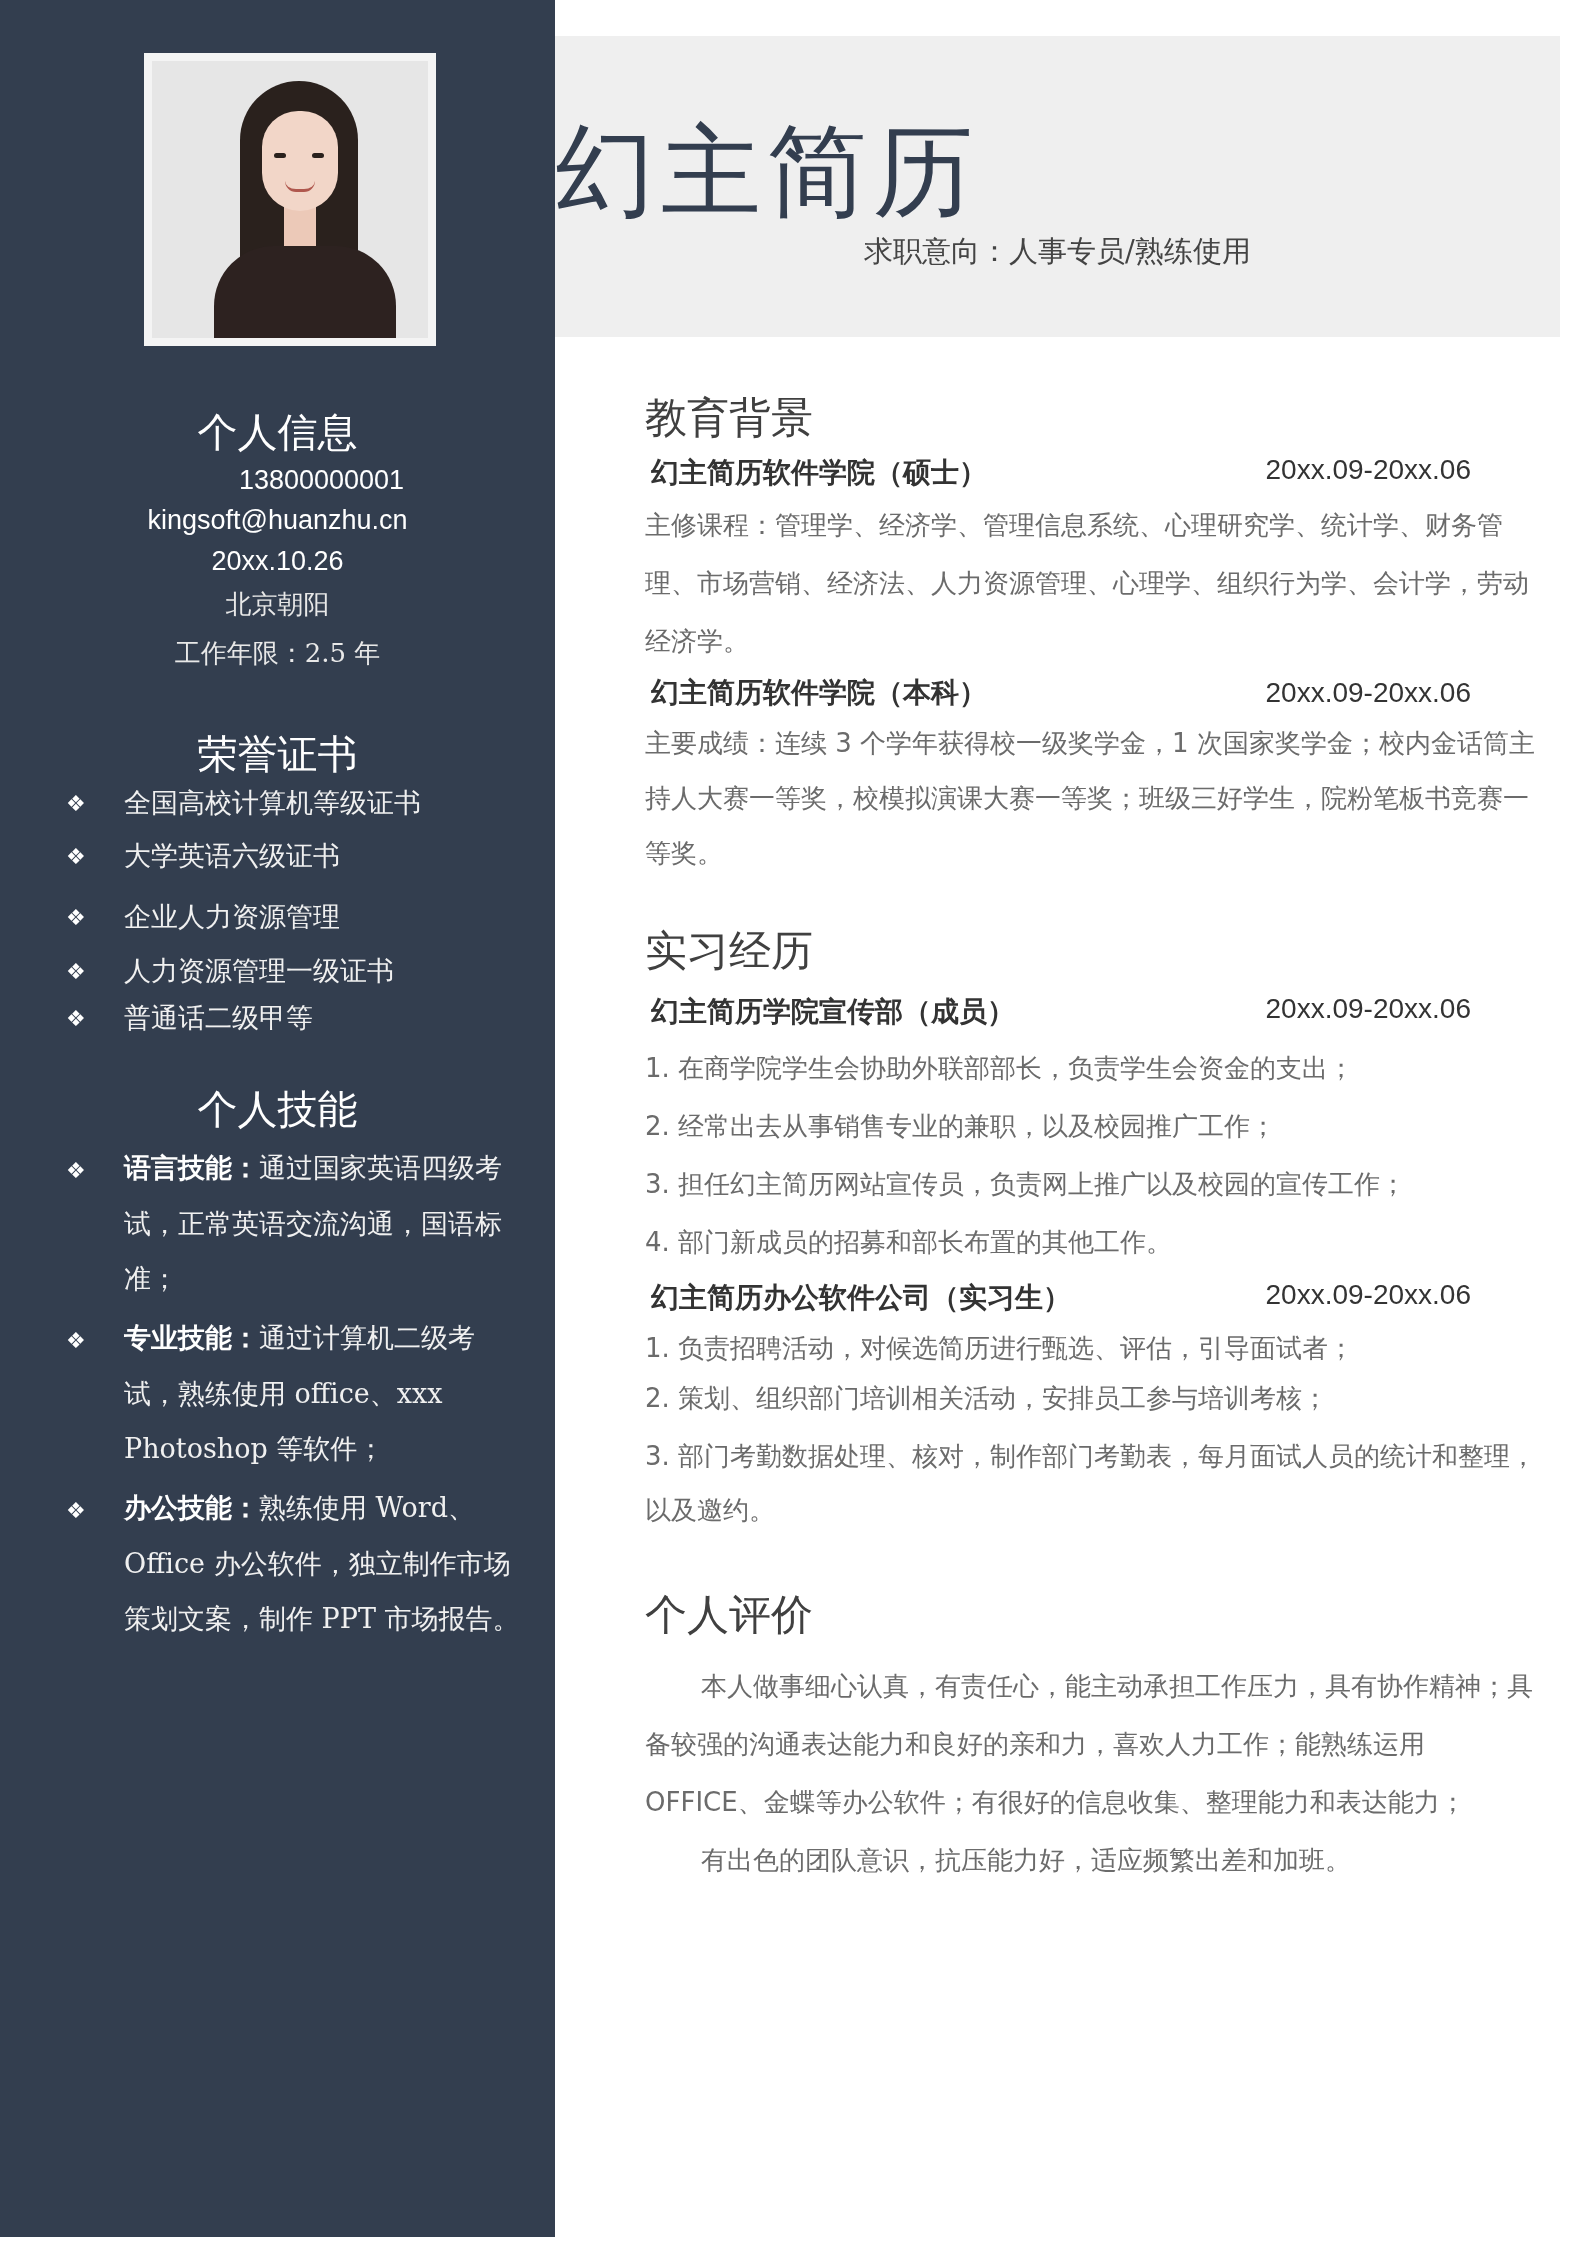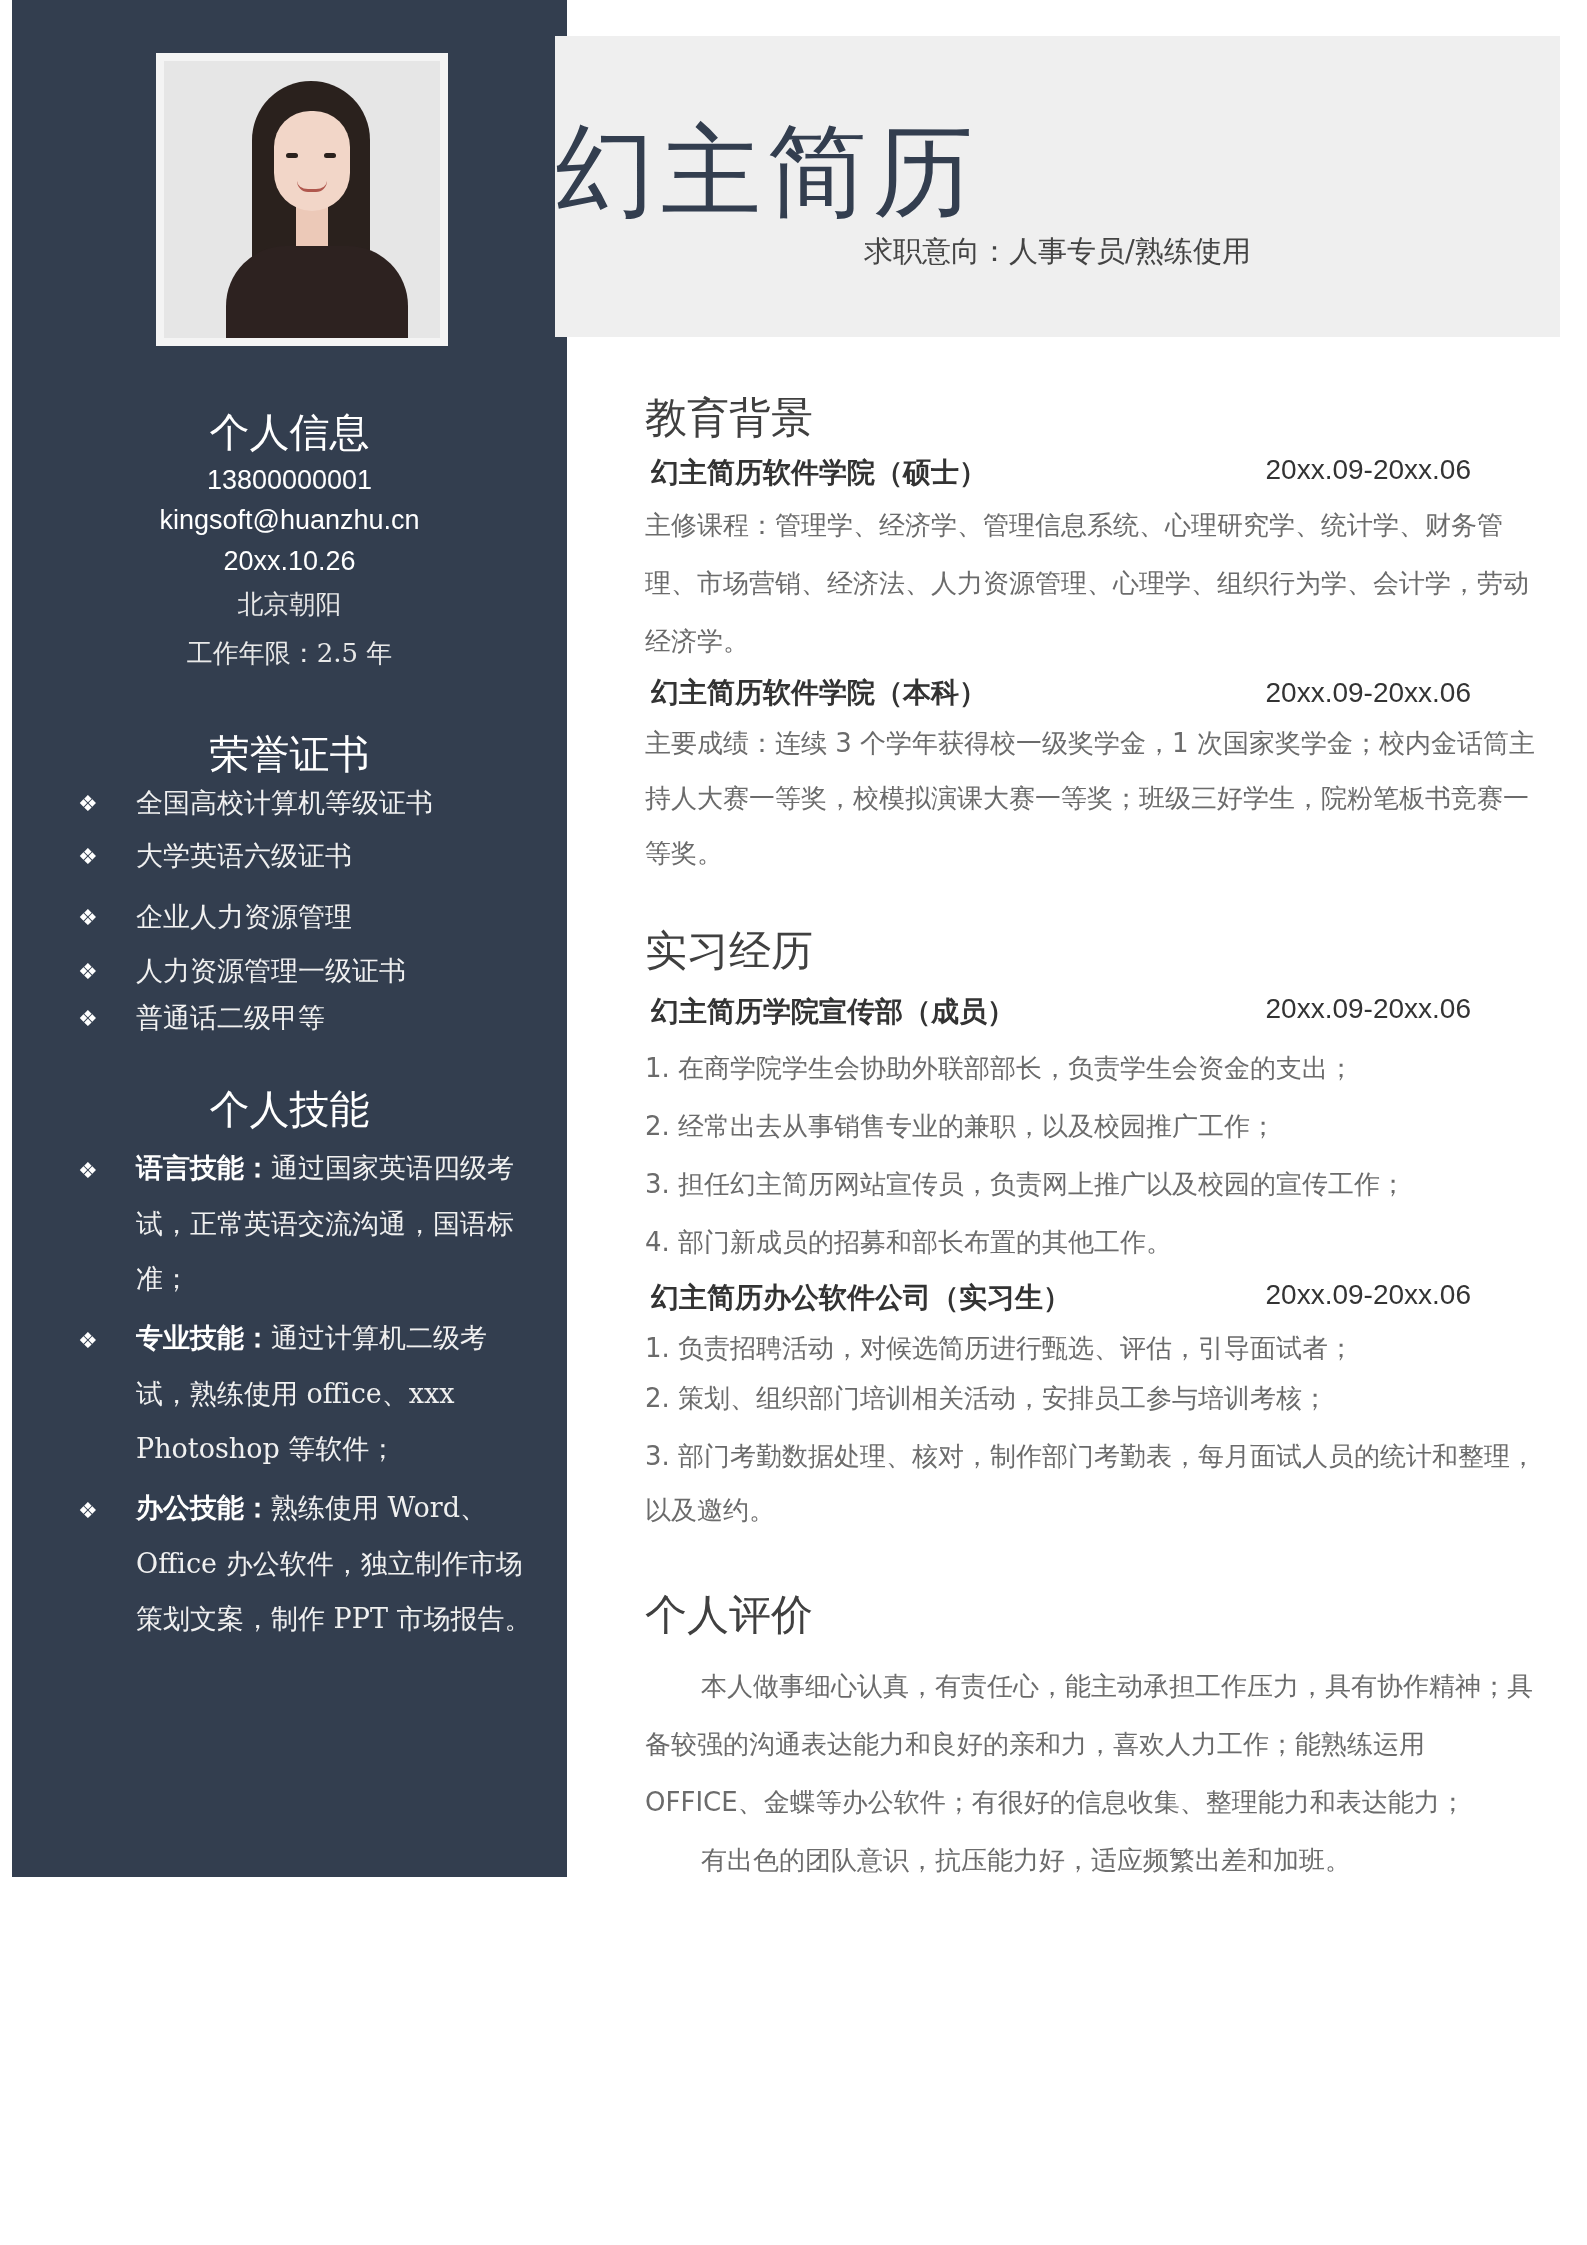--- a/index.html
+++ b/index.html
@@ -1,18 +1,18 @@
 <!DOCTYPE html>
 <html><head>
 <meta charset="utf-8">
 <style>
   html, body { margin:0; padding:0; }
   body { width:1587px; height:2245px; position:relative; background:#ffffff; overflow:hidden;
          font-family:"Liberation Sans", "DejaVu Sans", sans-serif; }
-  .sidebar { position:absolute; left:12px; top:0; width:555px; height:1877px; background:#333e4f; color:#ffffff; }
+  .sidebar { position:absolute; left:0; top:0; width:555px; height:2237px; background:#333e4f; color:#ffffff; }
   .photo-frame { position:absolute; left:144px; top:53px; width:292px; height:293px; background:#f4f4f4; box-sizing:border-box; padding:8px; }
   .photo { width:100%; height:100%; background:#e6e6e6; position:relative; overflow:hidden; }
   .photo .hair { position:absolute; left:88px; top:20px; width:118px; height:255px; background:#2a211d; border-radius:60px 60px 10px 10px; }
   .photo .face { position:absolute; left:110px; top:50px; width:76px; height:100px; background:#f2d6c8; border-radius:38px 38px 40px 40px; }
   .photo .body { position:absolute; left:62px; top:185px; width:182px; height:120px; background:#2d2220; border-radius:60px 60px 0 0; }
   .photo .neck { position:absolute; left:132px; top:140px; width:32px; height:50px; background:#ecc9b8; }
   .photo .smile { position:absolute; left:133px; top:120px; width:30px; height:8px; border-bottom:3px solid #b0584e; border-radius:0 0 15px 15px; }
   .photo .eye { position:absolute; top:92px; width:12px; height:5px; background:#2a211d; border-radius:5px; }
   .side-heading { position:absolute; left:0; width:555px; text-align:center; font-family:"DejaVu Serif","Liberation Serif",serif; font-size:40px; font-weight:300; color:#ffffff; }
   .info-line { position:absolute; left:0; width:555px; text-align:center; font-size:27px; color:#ffffff; }
@@ -44,21 +44,21 @@
       <div class="neck"></div>
       <div class="body"></div>
       <div class="face"></div>
       <div class="eye" style="left:122px;"></div>
       <div class="eye" style="left:160px;"></div>
       <div class="smile"></div>
     </div>
   </div>
 
   <div class="side-heading" style="top:405px;">个人信息</div>
-  <div class="info-line" style="top:465px;">13800000001</div>
+  <div class="info-line" style="top:465px;padding-left:44px;">13800000001</div>
   <div class="info-line" style="top:505px;">kingsoft@huanzhu.cn</div>
   <div class="info-line" style="top:546px;">20xx.10.26</div>
   <div class="info-line cjk" style="top:587px;">北京朝阳</div>
   <div class="info-line cjk" style="top:636px;">工作年限：2.5 年</div>
 
   <div class="side-heading" style="top:727px;">荣誉证书</div>
   <div class="cert" style="top:785px;">
     <span class="bullet">❖</span>
     <span>全国高校计算机等级证书</span>
   </div>

